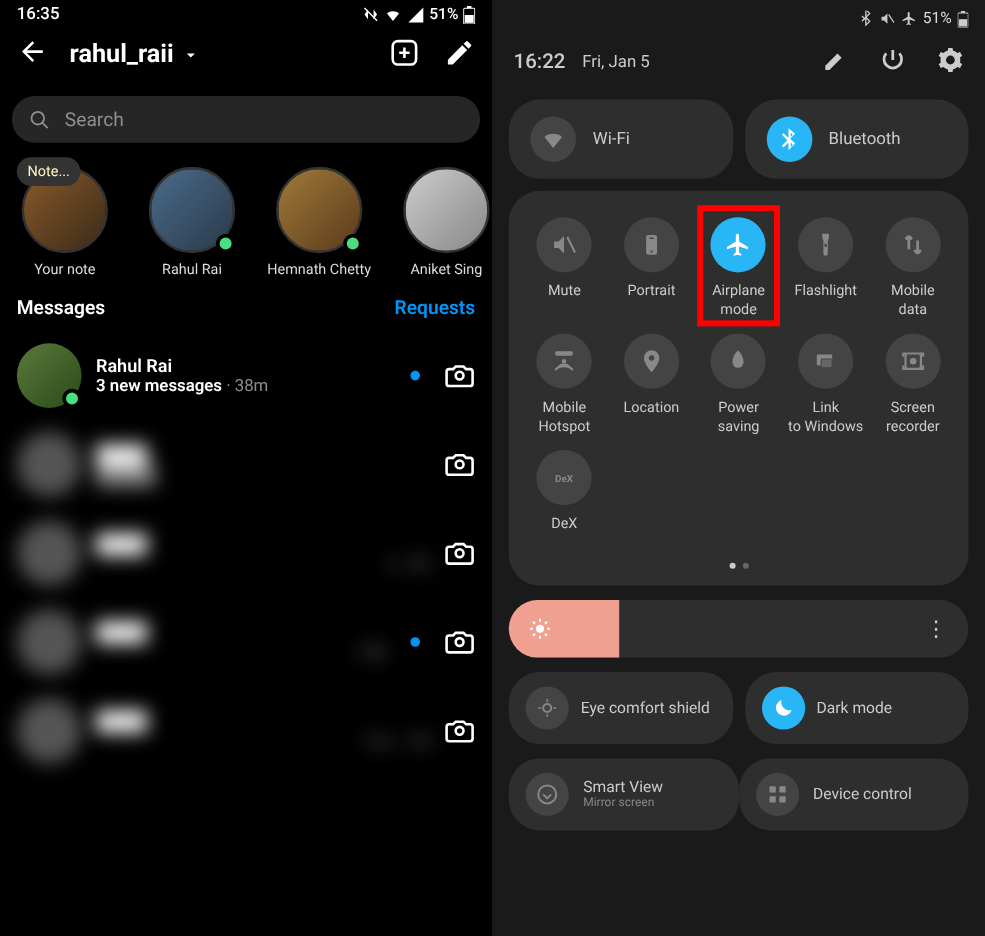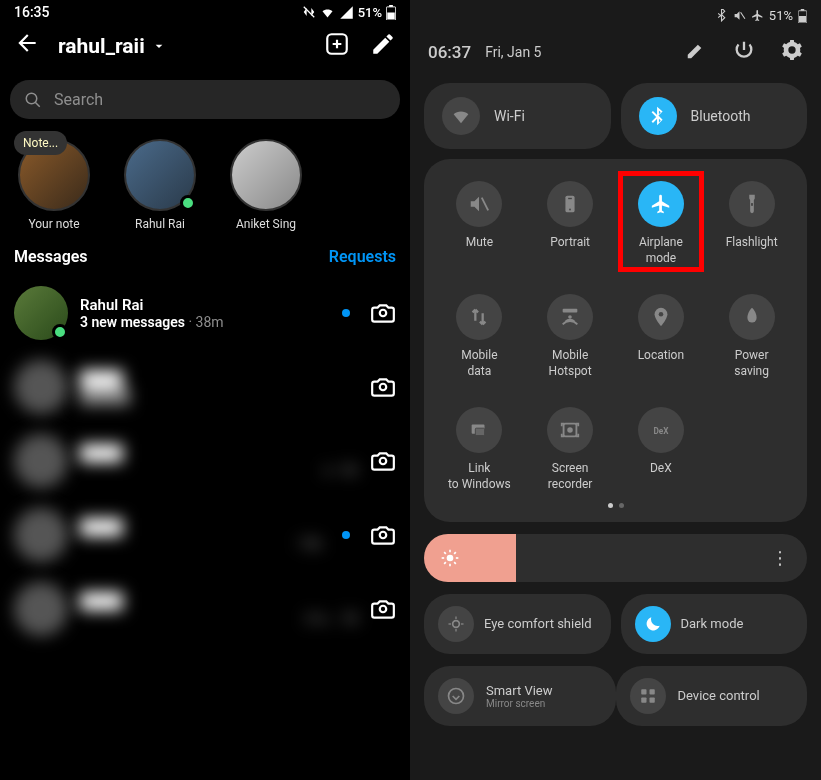--- a/index.html
+++ b/index.html
@@ -47,21 +47,21 @@
 .qs-time { font-size: 17px; font-weight: 500; color: #ccc; }
 .qs-date { font-size: 14px; color: #ccc; flex: 1; }
 .qs-header-icons { display: flex; gap: 26px; }
 .qs-header-icons svg { width: 22px; height: 22px; }
 .tile-row { display: flex; gap: 10px; padding: 0 14px 10px; }
 .tile-wide { flex: 1; background: #2e2e2e; border-radius: 26px; padding: 14px 18px; display: flex; align-items: center; gap: 14px; }
 .tile-wide .ic { width: 38px; height: 38px; border-radius: 50%; background: #444; display: flex; align-items: center; justify-content: center; }
 .tile-wide.on .ic { background: #29b6f6; }
 .tile-wide .lbl { font-size: 14px; color: #ccc; }
 .qs-panel { margin: 0 14px 12px; background: #2e2e2e; border-radius: 26px; padding: 18px 10px 12px; }
-.qs-grid { display: grid; grid-template-columns: repeat(4, 1fr); gap: 20px 0; }
+.qs-grid { display: grid; grid-template-columns: repeat(5, 1fr); gap: 4px 0; }
 .qs-item { display: flex; flex-direction: column; align-items: center; gap: 8px; padding: 4px 0; position: relative; }
 .qs-circle { width: 46px; height: 46px; border-radius: 50%; background: #444; display: flex; align-items: center; justify-content: center; }
 .qs-circle.on { background: #29b6f6; }
 .qs-label { font-size: 12px; color: #ccc; text-align: center; line-height: 1.3; min-height: 30px; }
 .qs-sublabel { font-size: 10px; color: #888; }
 .highlight-box { position: absolute; border: 5px solid #ff0000; top: -6px; left: 2px; right: 2px; bottom: -2px; }
 .dots-ind { display: flex; justify-content: center; gap: 6px; padding: 6px 0 2px; }
 .dots-ind span { width: 5px; height: 5px; border-radius: 50%; background: #666; }
 .dots-ind span.active { background: #ccc; }
 .brightness { margin: 0 14px 12px; background: #2e2e2e; border-radius: 26px; height: 48px; position: relative; display: flex; align-items: center; }
@@ -146,20 +146,25 @@
       <div class="note-bubble">Note...</div>
       <div class="avatar-lg" style="background:linear-gradient(135deg,#8a5a2a,#3a2a1a)"></div>
       <span class="story-name">Your note</span>
     </div>
     <div class="story">
       <div class="avatar-lg" style="background:linear-gradient(135deg,#4a6a8a,#2a3a4a)"></div>
       <div class="online-dot"></div>
       <span class="story-name">Rahul Rai</span>
     </div>
     <div class="story">
+      <div class="avatar-lg" style="background:linear-gradient(135deg,#a07a3a,#5a3a1a)"></div>
+      <div class="online-dot"></div>
+      <span class="story-name">Hemnath Chetty</span>
+    </div>
+    <div class="story">
       <div class="avatar-lg" style="background:linear-gradient(135deg,#ccc,#888)"></div>
       <span class="story-name">Aniket Sing</span>
     </div>
   </div>
 
   <div class="tabs">
     <span class="tab-msg">Messages</span>
     <span class="tab-req">Requests</span>
   </div>
 
@@ -240,21 +245,21 @@
       </svg>
     <span>51%</span>
     <svg width="9" height="14" viewBox="0 0 10 16">
         <rect x="0" y="2" width="10" height="14" rx="1" fill="none" stroke="#ccc"></rect>
         <rect x="3" y="0" width="4" height="2" fill="#ccc"></rect>
         <rect x="1" y="8" width="8" height="7" fill="#ccc"></rect>
       </svg>
   </div>
 
   <div class="qs-header">
-    <span class="qs-time">06:37</span>
+    <span class="qs-time">16:22</span>
     <span class="qs-date">Fri, Jan 5</span>
     <div class="qs-header-icons">
       <span><svg viewBox="0 0 24 24">
             <path d="M3 17.25V21h3.75L17.81 9.94l-3.75-3.75L3 17.25z" fill="#ccc"></path>
           </svg></span>
       <span><svg viewBox="0 0 24 24">
             <path d="M12 3v9" stroke="#ccc" stroke-width="2.5" fill="none"></path>
             <path d="M18 6a8 8 0 11-12 0" stroke="#ccc" stroke-width="2.5" fill="none"></path>
           </svg></span>
       <span><svg viewBox="0 0 24 24">

